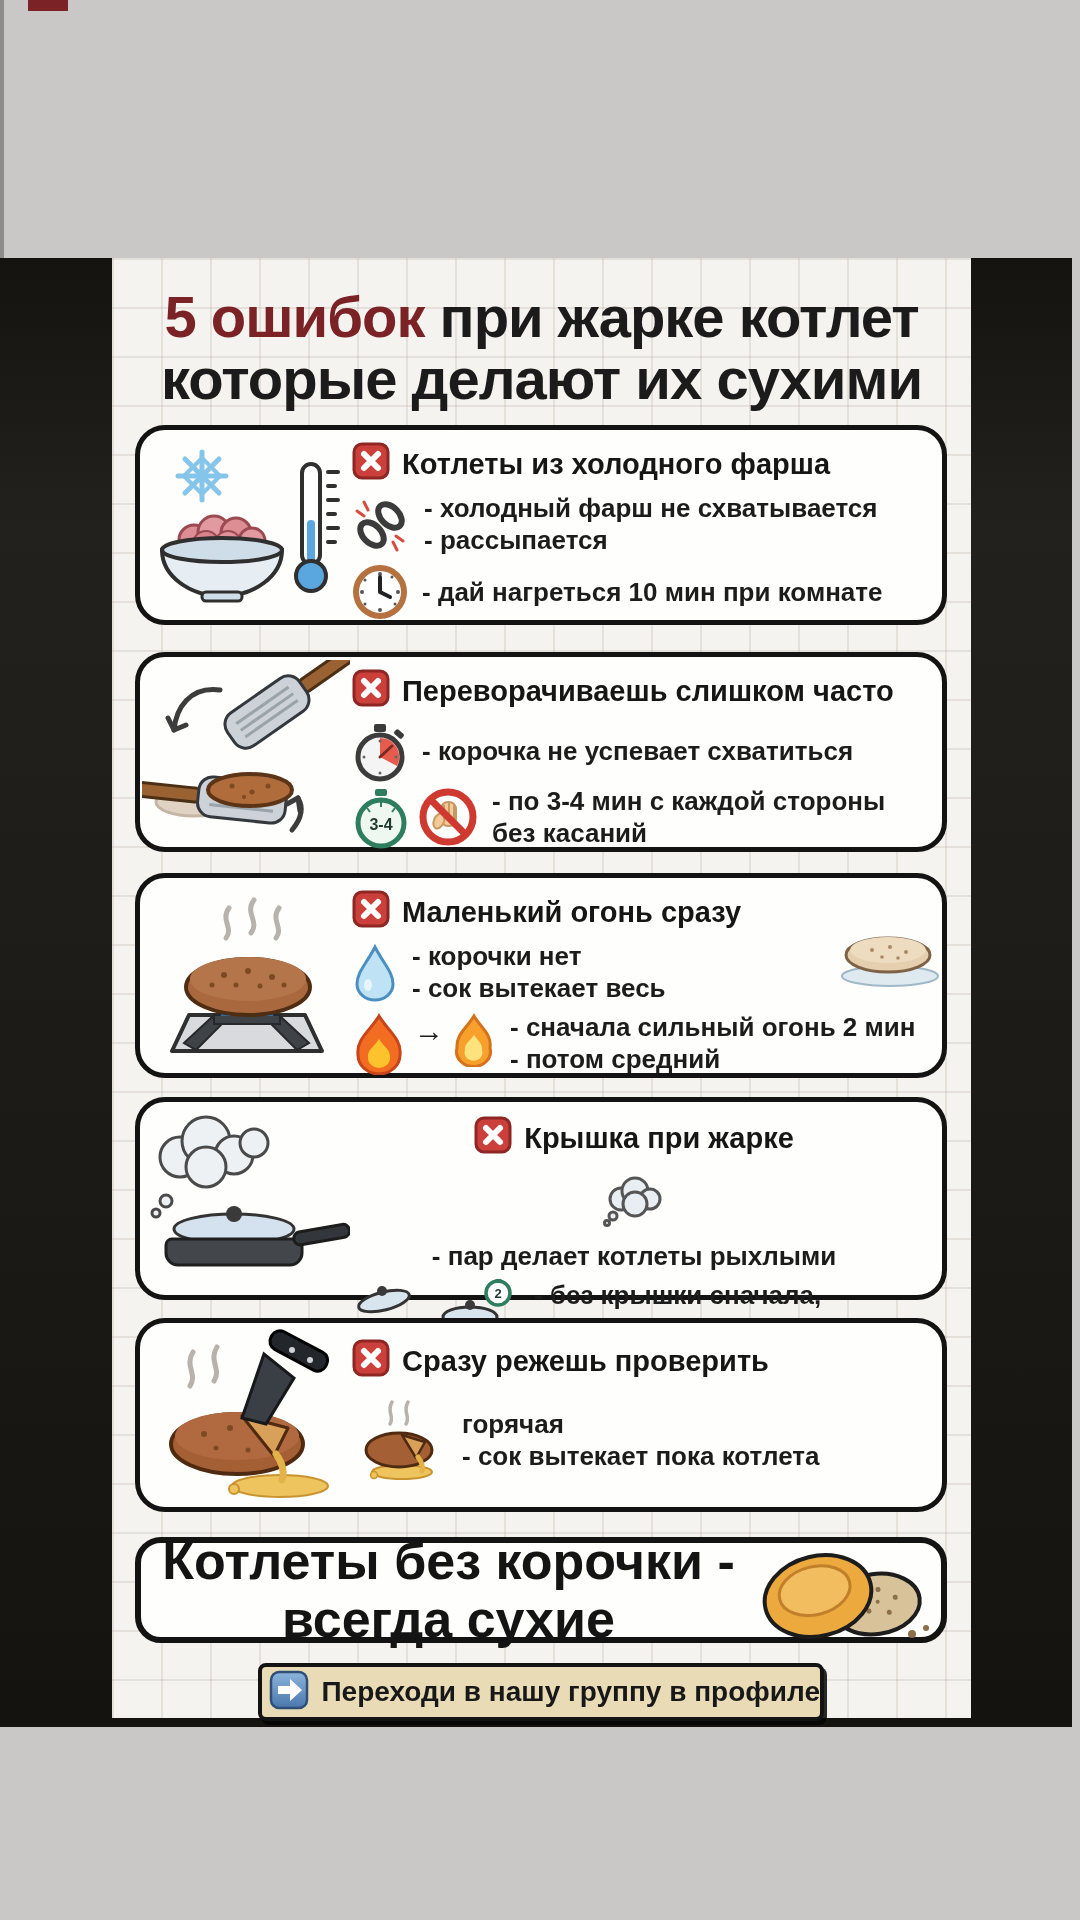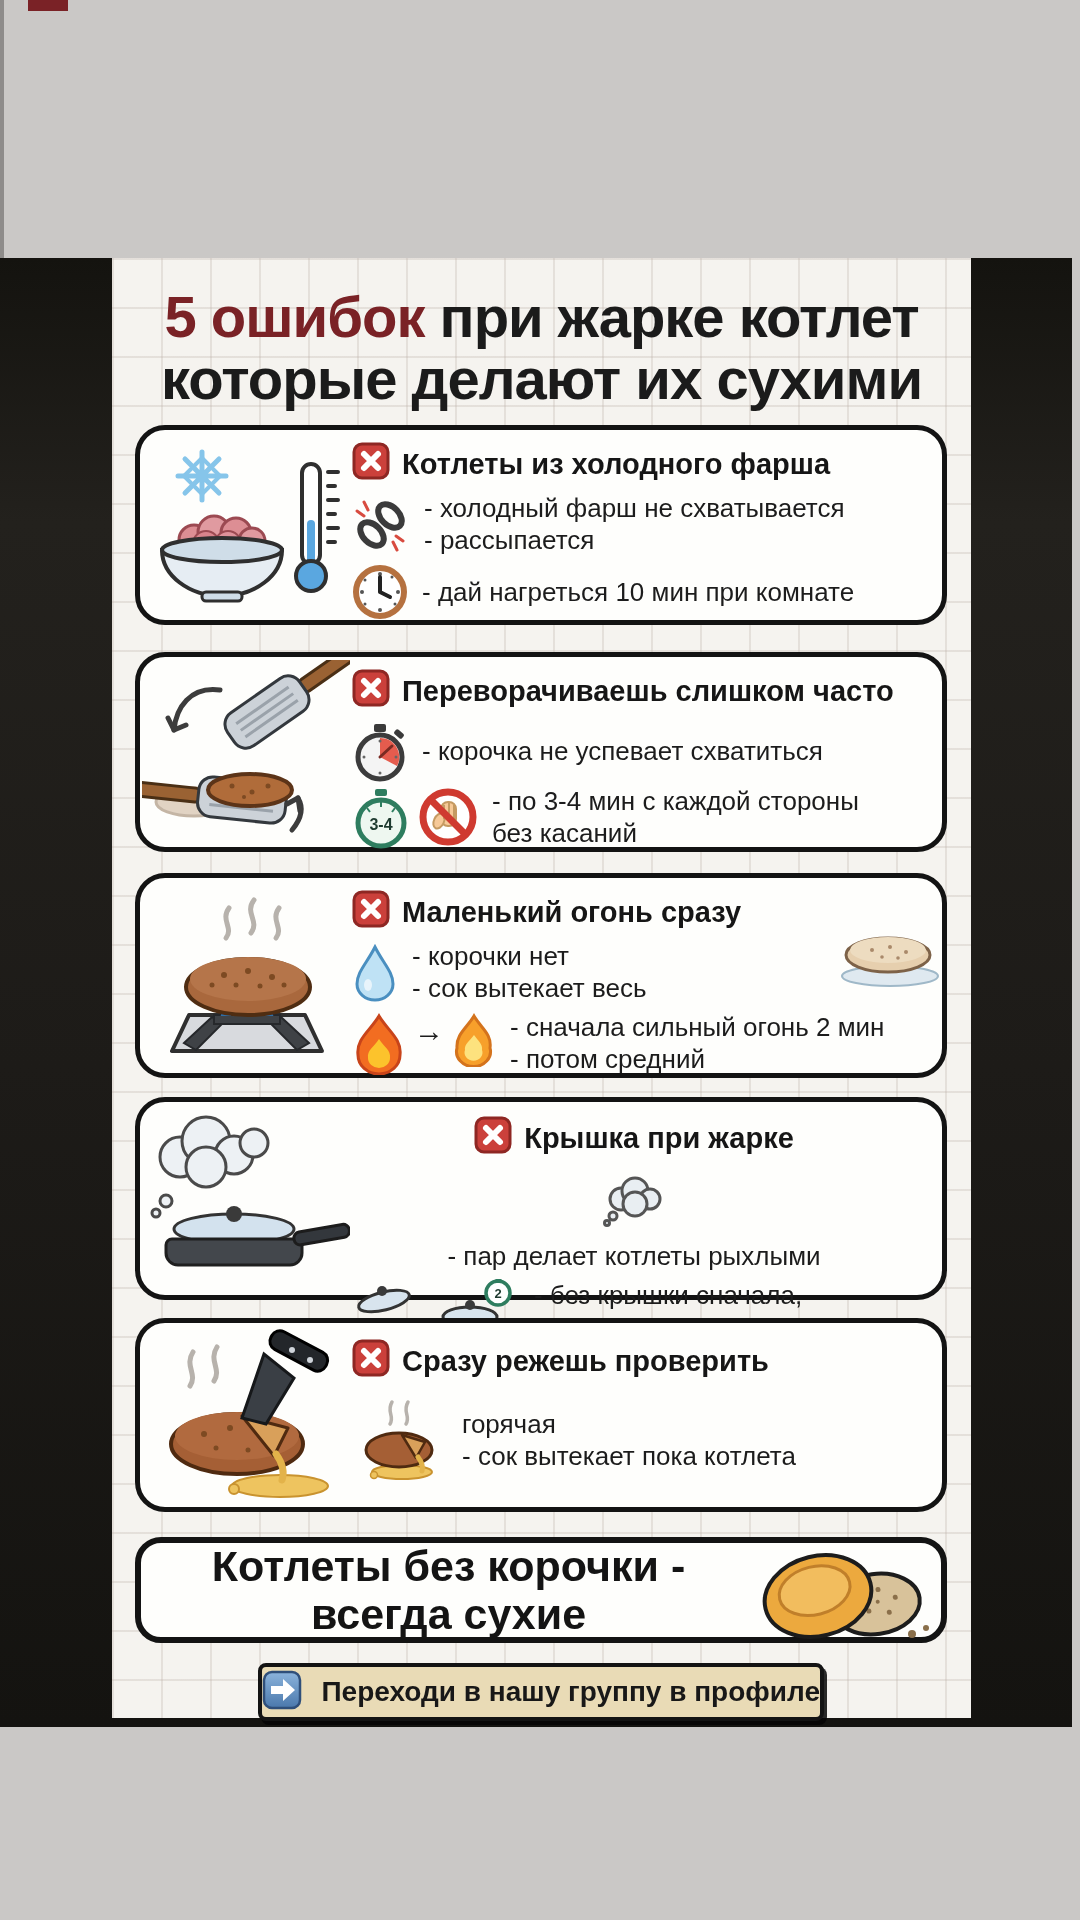--- a/index.html
+++ b/index.html
@@ -18,28 +18,28 @@
   .title{position:absolute;top:28px;left:0;width:100%;text-align:center;font-weight:bold;
          font-size:58px;line-height:1.07;color:#1b1b1b;letter-spacing:-1px;}
   .title .hl{color:#7a2226;}
   .card{position:absolute;left:23px;width:812px;background:#fefefc;border:5px solid #131313;
         border-radius:30px;display:flex;box-sizing:border-box;}
   .illo{width:212px;flex:none;display:flex;align-items:center;justify-content:center;position:relative;}
   .content{flex:1;display:flex;flex-direction:column;padding-right:26px;position:relative;}
   .head{display:flex;align-items:center;gap:12px;font-weight:bold;font-size:29px;color:#161616;}
   .item{display:flex;align-items:center;gap:14px;}
   .icons{display:flex;align-items:flex-start;gap:8px;flex:none;}
-  .txt{font-weight:normal;font-size:26px;line-height:1.22;color:#1c1c1c;}
+  .txt{font-weight:bold;font-size:26px;line-height:1.22;color:#1c1c1c;}
   .banner{position:absolute;left:23px;top:1279px;width:812px;height:106px;background:#fefefc;
           border:6px solid #131313;border-radius:26px;display:flex;align-items:center;box-sizing:border-box;}
-  .btxt{flex:1;text-align:center;font-weight:bold;font-size:43px;line-height:1.12;color:#141414;}
+  .btxt{flex:1;text-align:center;font-weight:bold;font-size:52px;line-height:1.12;color:#141414;}
   .bimg{width:185px;flex:none;position:relative;top:4px;}
   .cta{position:absolute;left:146px;top:1405px;width:566px;height:58px;background:#e9dbb6;
        border:4px solid #131313;border-radius:8px;box-shadow:3px 4px 0 rgba(5,5,5,.85);
-       display:flex;align-items:center;justify-content:space-between;gap:12px;box-sizing:border-box;}
+       display:flex;align-items:center;justify-content:flex-end;gap:12px;box-sizing:border-box;}
   .cta .label{font-weight:bold;font-size:28px;color:#181818;}
   .pale-cutlet{position:absolute;right:-4px;top:50px;}
   svg text{font-family:"Liberation Sans","DejaVu Sans",sans-serif;font-weight:bold;}
 </style>
 </head>
 <body>
 
 <div class="page">
   <div class="edge-strip-left"></div>
   <div class="corner-mark"></div>

